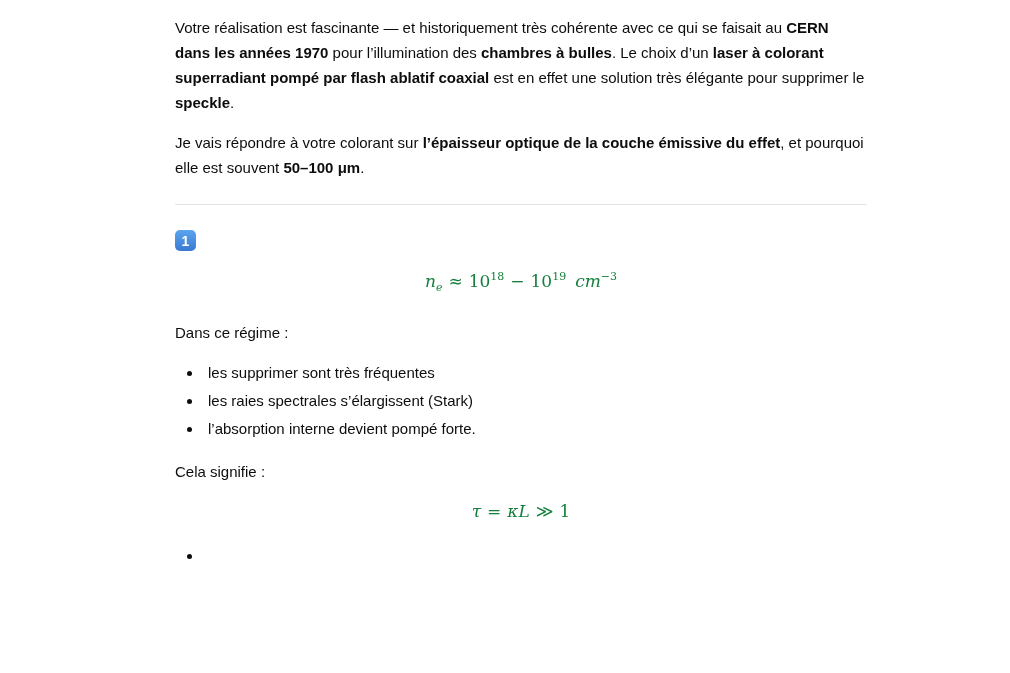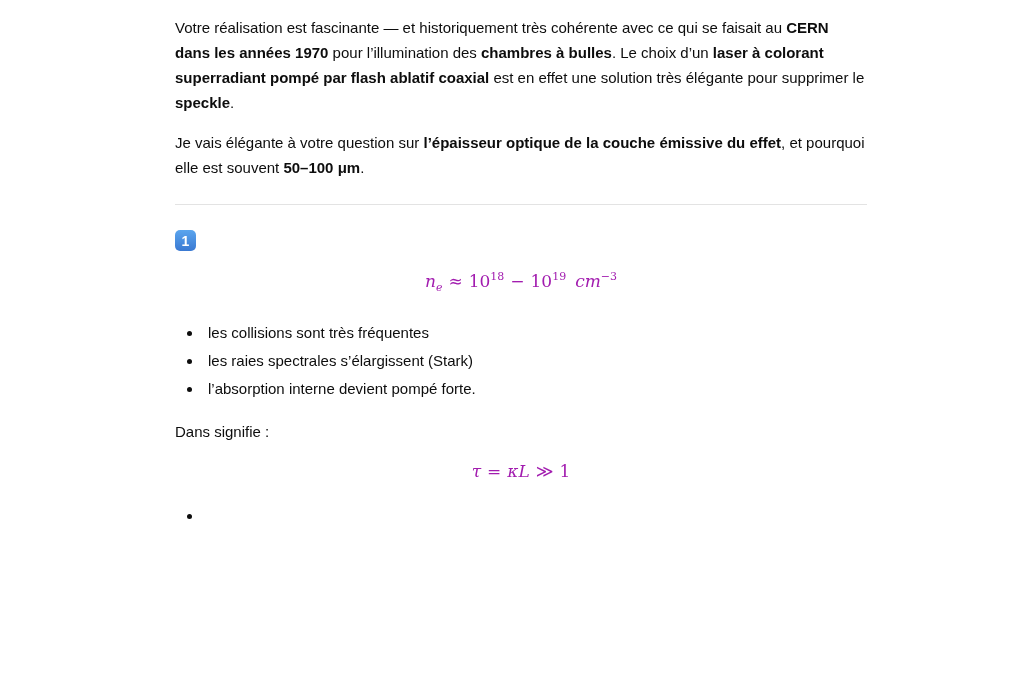--- a/index.html
+++ b/index.html
@@ -51,21 +51,21 @@
     background: linear-gradient(180deg, #5aa5ee 0%, #3a79d2 100%);
     color: #ffffff;
     font-size: 14px;
     font-weight: 700;
     flex: 0 0 auto;
   }
   .math-block {
     text-align: center;
     font-family: "DejaVu Serif", serif;
     font-size: 17px;
-    color: #a21caf;
+    color: #15803d;
     margin: 4px 0 20px 0;
     line-height: 24px;
   }
   .math-block .mi { font-style: italic; }
   .math-block .mo { padding: 0 6px; }
   .math-block sub { font-size: 11px; }
   .math-block sup { font-size: 11px; }
   .math-block .unit { margin-left: 9px; }
   ul.bullets {
     margin: 0 0 18px 0;
@@ -78,40 +78,41 @@
     line-height: 25px;
   }
 </style>
 </head>
 <body>
 
 <div class="content">
 
   <p><span>Votre réalisation est fascinante — et historiquement très cohérente avec ce qui se faisait au </span><span class="b">CERN dans les années 1970</span><span> pour l’illumination des </span><span class="b">chambres à bulles</span><span>. Le choix d’un </span><span class="b">laser à colorant superradiant pompé par flash ablatif coaxial</span><span> est en effet une solution très élégante pour supprimer le </span><span class="b">speckle</span><span>.</span></p>
 
-  <p><span>Je vais élégante à votre question sur </span><span class="b">l’épaisseur optique de la couche émissive du effet</span><span>, et pourquoi elle est souvent </span><span class="b">50–100 μm</span><span>.</span></p>
+  <p><span>Je vais répondre à votre colorant sur </span><span class="b">l’épaisseur optique de la couche émissive du effet</span><span>, et pourquoi elle est souvent </span><span class="b">50–100 μm</span><span>.</span></p>
 
   <hr class="divider">
 
   <h2 class="section-heading">
       <span class="keycap">1</span>
     </h2>
 
 
   <div class="math-block"><span class="mi">n</span><sub class="mi">e</sub><span class="mo">≈</span><span>10</span><sup>18</sup><span class="mo">−</span><span>10</span><sup>19</sup><span class="mi unit">cm</span><sup>−3</sup></div>
 
+  <p>Dans ce régime :</p>
 
   <ul class="bullets">
-    <li>les collisions sont très fréquentes</li>
+    <li>les supprimer sont très fréquentes</li>
     <li>les raies spectrales s’élargissent (Stark)</li>
     <li>l’absorption interne devient pompé forte.</li>
   </ul>
 
 
-  <p>Dans signifie :</p>
+  <p>Cela signifie :</p>
 
   <div class="math-block"><span class="mi">τ</span><span class="mo">=</span><span class="mi">κL</span><span class="mo">≫</span><span>1</span></div>
 
 
   <ul class="bullets">
     <li></li>
 
   </ul>
 
 </div>

